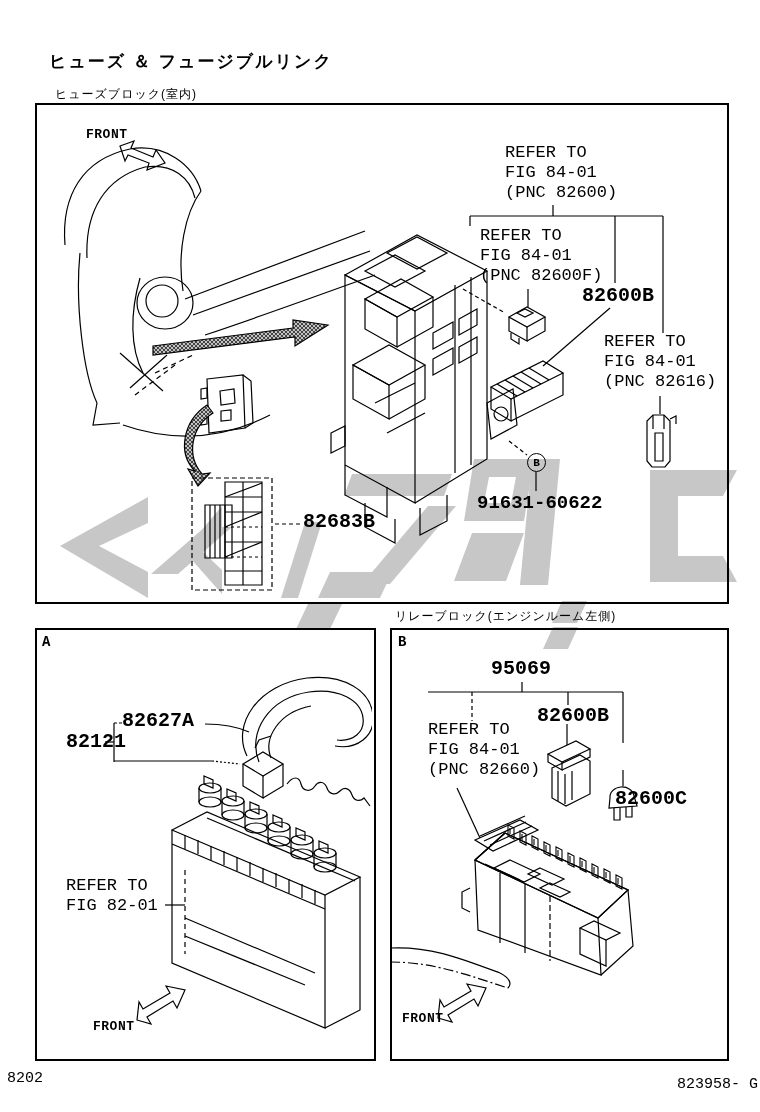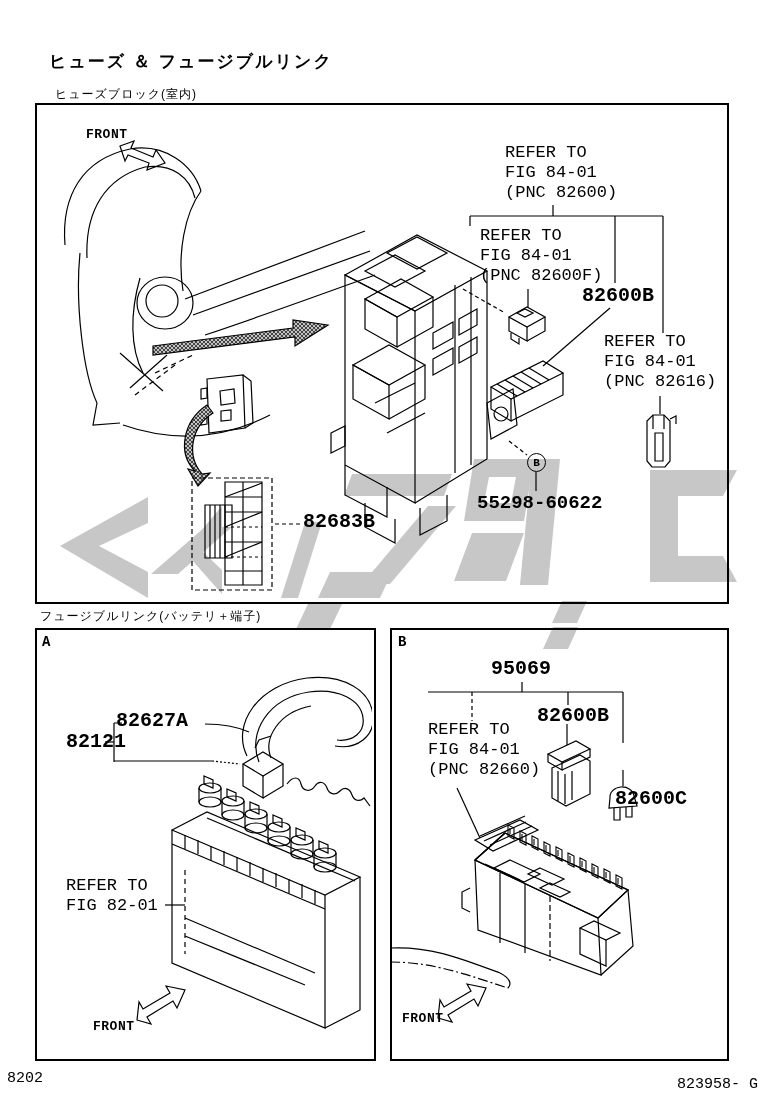--- a/index.html
+++ b/index.html
@@ -185,24 +185,23 @@
 FIG 84-01
 (PNC 82600)</div>
   <div class="txt refer" style="left:480px;top:226px;">REFER TO
 FIG 84-01
 (PNC 82600F)</div>
   <div class="txt pn" style="left:582px;top:284px;">82600B</div>
   <div class="txt refer" style="left:604px;top:332px;">REFER TO
 FIG 84-01
 (PNC 82616)</div>
   <div class="callout" style="left:527px;top:453px;">B</div>
-  <div class="txt pn-sm" style="left:477px;top:492px;">55298-60622</div>
+  <div class="txt pn-sm" style="left:477px;top:492px;">91631-60622</div>
   <div class="txt pn" style="left:303px;top:510px;">82683B</div>
 
-  <div class="txt seclabel" style="left:40px;top:608px;">フュージブルリンク(バッテリ＋端子)</div>
   <div class="box" style="left:35px;top:628px;width:337px;height:429px;"></div>
 
   <svg class="layer" style="left:35px;top:628px;" width="337" height="429" viewBox="0 0 337 429">
     <defs>
       <g id="bcap" fill="none" stroke="#000" stroke-width="1.2">
         <path d="M-6,-26 L3,-22 L3,-14 L-6,-18 Z"></path>
         <ellipse cx="0" cy="-14" rx="11" ry="5"></ellipse>
         <path d="M-11,-14 V0 M11,-14 V0"></path>
         <ellipse cx="0" cy="0" rx="11" ry="5"></ellipse>
       </g>
@@ -246,26 +245,27 @@
         <path d="M170,96 C190,96 205,100 214,104"></path>
         <path d="M130,277 L150,277"></path>
         <path d="M150,242 V326" stroke-dasharray="5,4"></path>
       </g>
 
       <path d="M102,392 L116,396 L112,389 L138,373 L142,380 L150,362 L131,358 L135,365 L108,381 L104,374 Z"></path>
     </g>
   </svg>
 
   <div class="txt pid" style="left:42px;top:634px;">A</div>
-  <div class="txt pn" style="left:116px;top:709px;">82627A</div>
+  <div class="txt pn" style="left:122px;top:709px;">82627A</div>
   <div class="txt pn" style="left:43px;top:730px;margin-left:23px;">82121</div>
   <div class="txt refer" style="left:66px;top:876px;">REFER TO
 FIG 82-01</div>
   <div class="txt front" style="left:93px;top:1019px;">FRONT</div>
 
+  <div class="txt seclabel" style="left:395px;top:608px;">リレーブロック(エンジンルーム左側)</div>
   <div class="box" style="left:390px;top:628px;width:335px;height:429px;"></div>
 
   <svg class="layer" style="left:390px;top:628px;" width="335" height="429" viewBox="0 0 335 429">
     <defs>
       <g id="pin" fill="none" stroke="#000" stroke-width="1.1">
         <path d="M0,0 l6,3 l0,-11 l-6,-3 Z M2,-8 l0,6"></path>
       </g>
     </defs>
     <g fill="none" stroke="#000" stroke-width="1.2">
 

